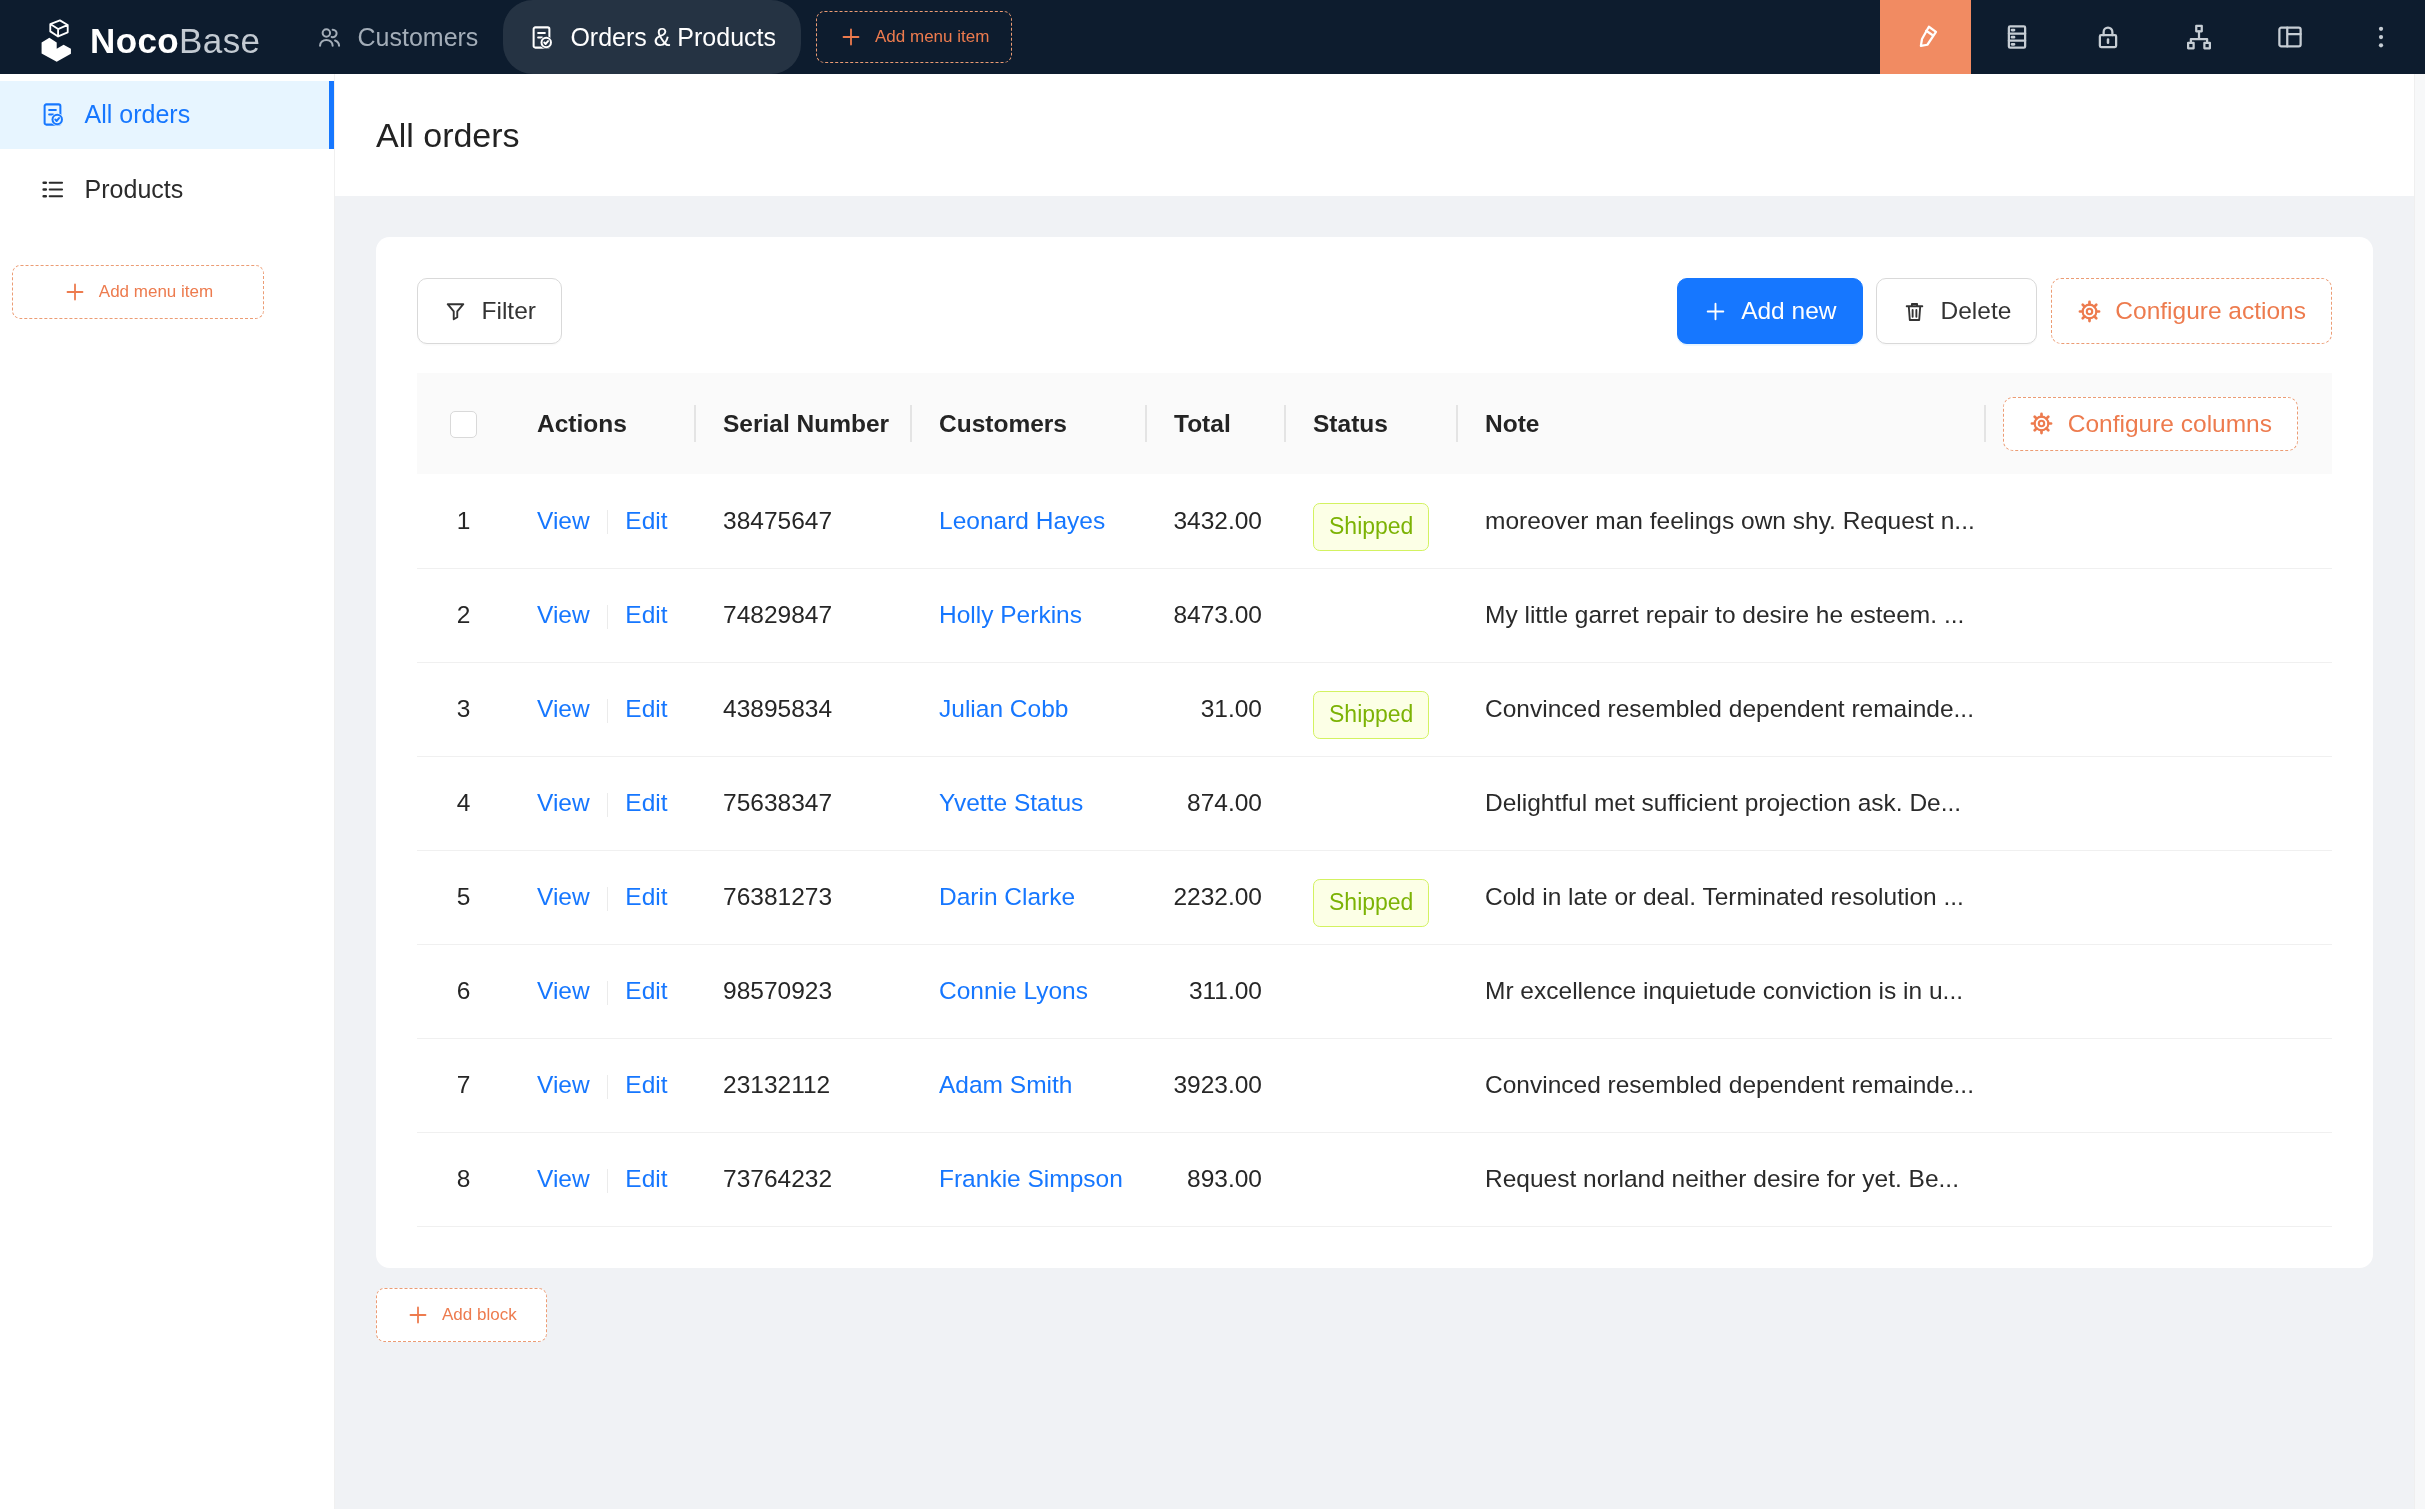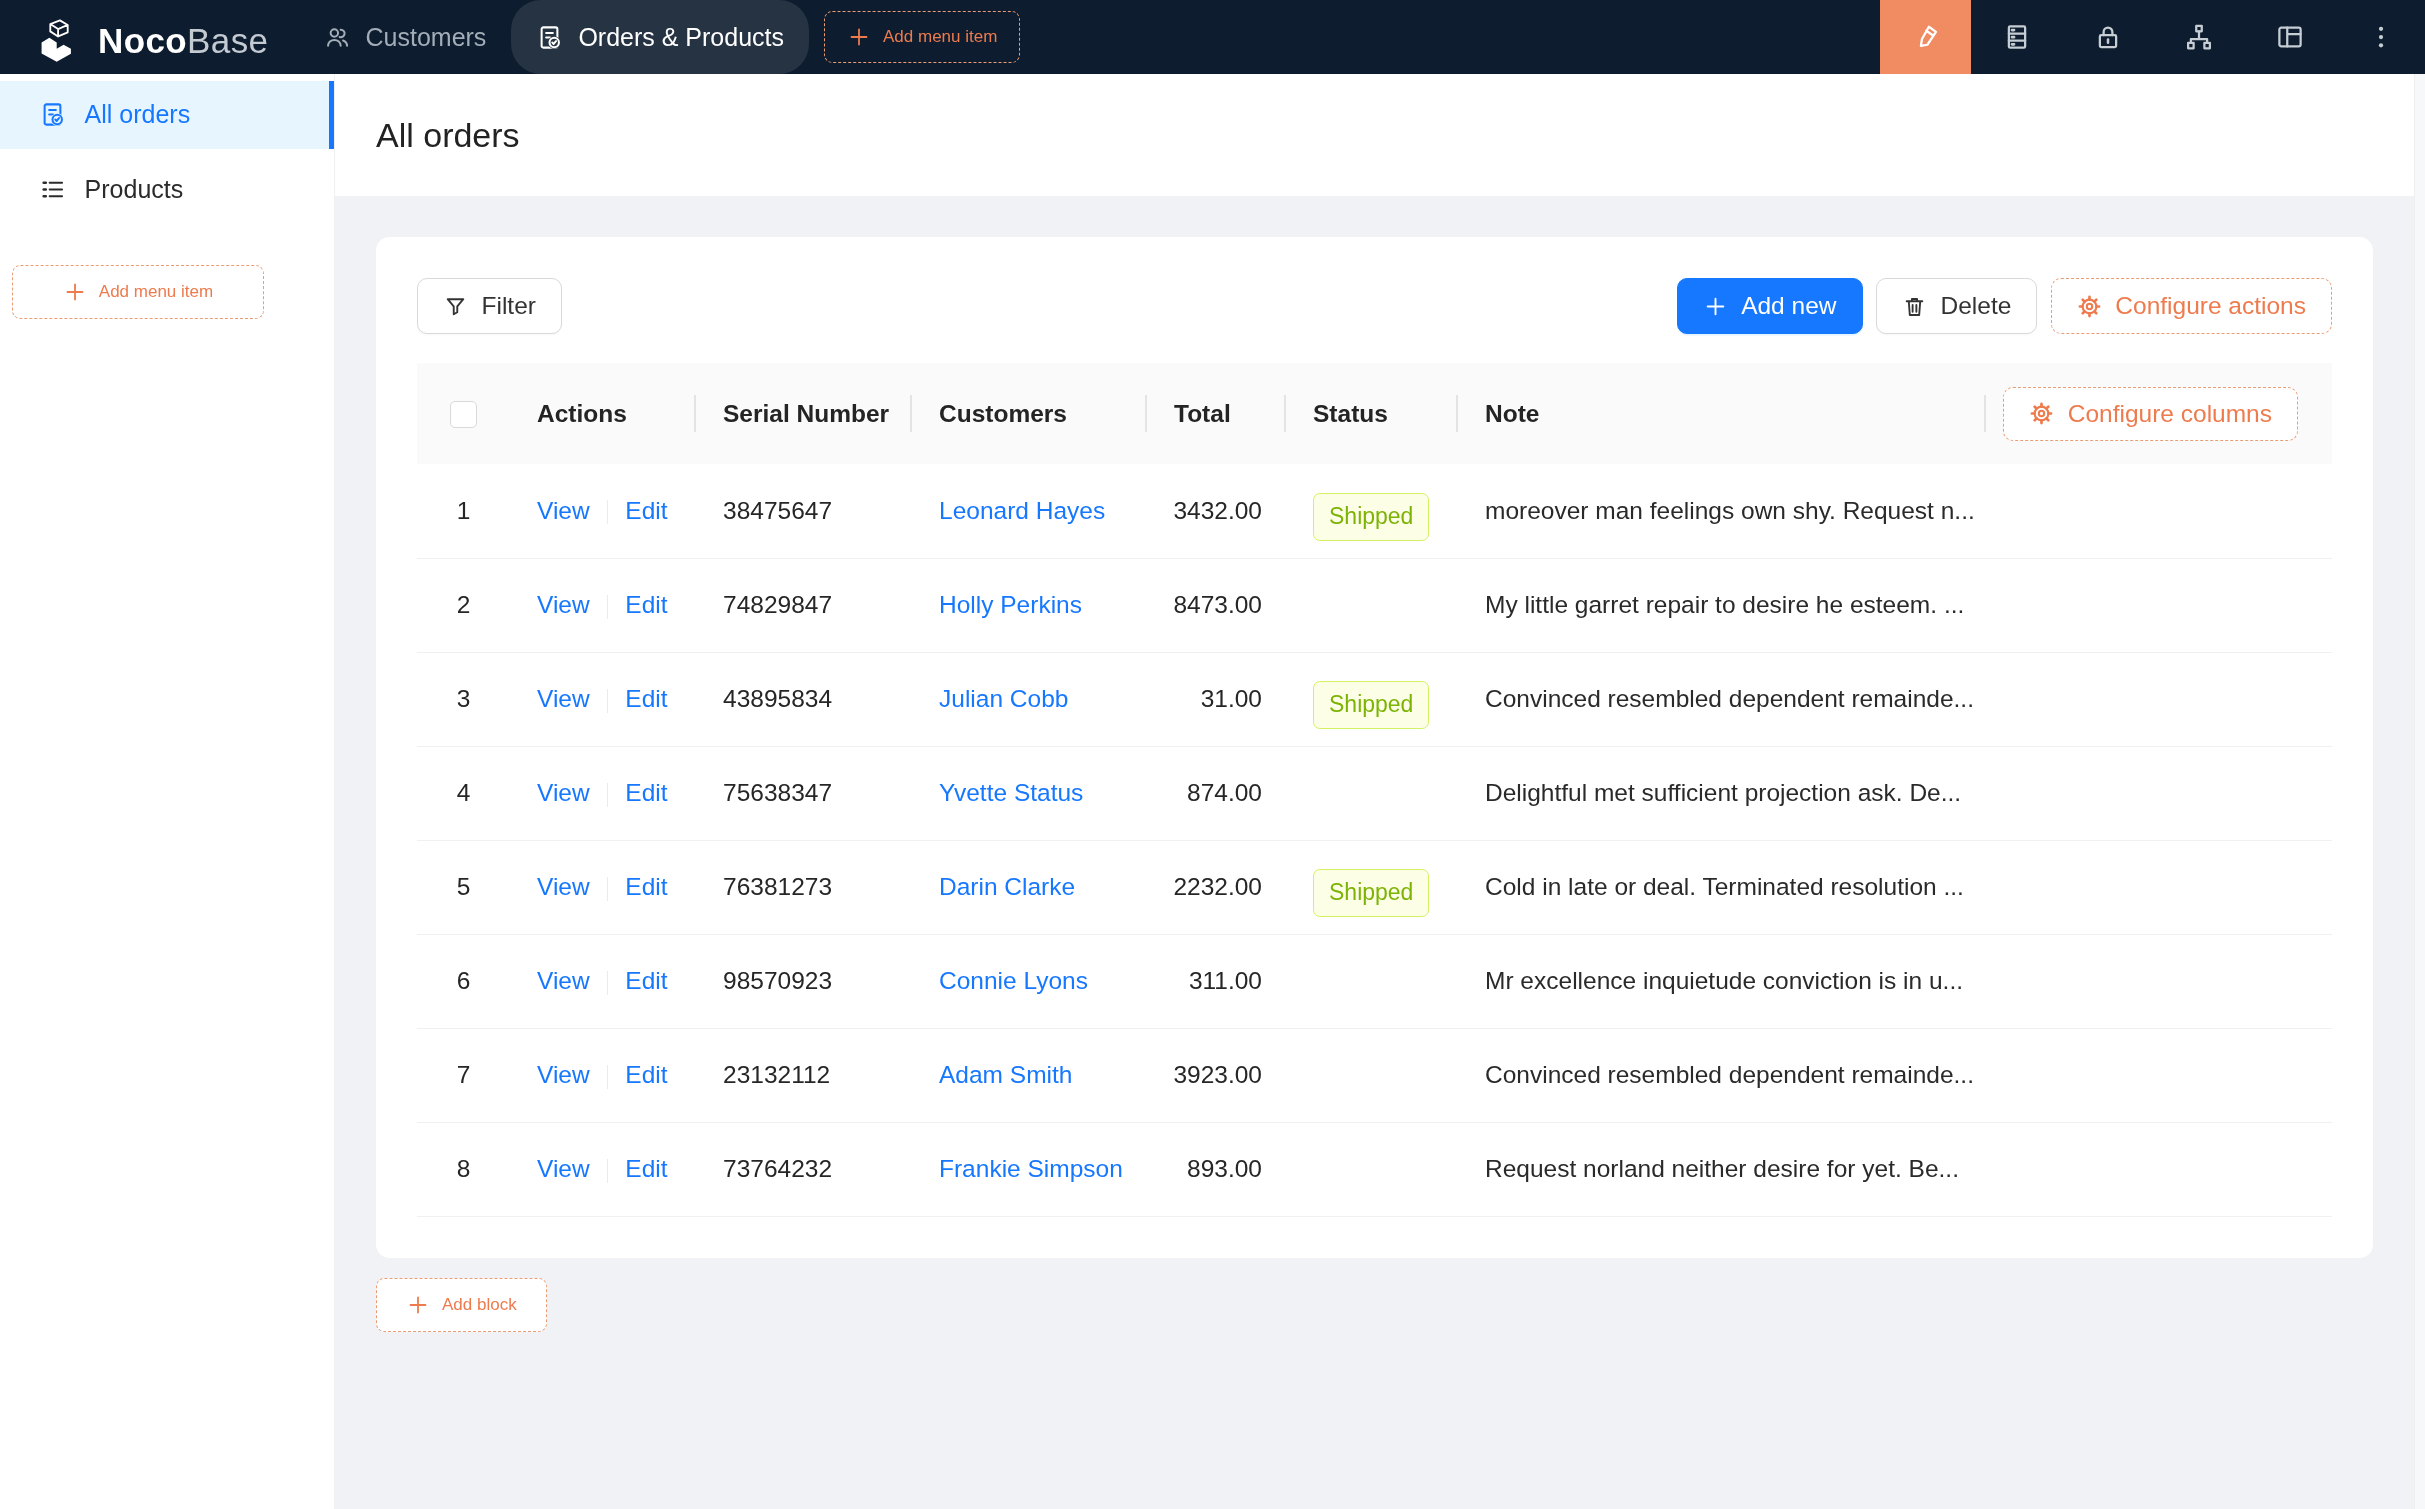--- a/index.html
+++ b/index.html
@@ -9,21 +9,21 @@
     color: var(--text-primary, #1F1F1F);
     background: var(--page-bg, #F0F2F5);
   }
   .app { width: 2426px; height: 1509px; display: flex; flex-direction: column; overflow: hidden; background: #fff; }
 
   
   .topnav {
     height: 74px; flex: none; display: flex; align-items: stretch;
     background: var(--navy, #0D1C2E); color: #fff;
   }
-  .logo { display: flex; align-items: center; gap: 17px; padding: 8px 30px 0 37px; cursor: pointer; }
+  .logo { display: flex; align-items: center; gap: 9px; padding: 8px 30px 0 37px; cursor: pointer; }
   .logo-text { font-size: 35px; letter-spacing: 0.4px; white-space: nowrap; }
   .logo-text b { font-weight: 800; color: #fff; }
   .logo-light { font-weight: 400; color: #C3CAD2; }
   .nav-tabs { display: flex; align-items: stretch; }
   .nav-tab {
     display: flex; align-items: center; gap: 15px; padding: 0 25px;
     font-size: 25px; color: var(--nav-muted-text, #A3ADB8); cursor: pointer; white-space: nowrap;
   }
   .nav-tab svg { width: 27px; height: 27px; }
   .nav-tab.active { background: var(--nav-active-bg, rgba(255,255,255,.10)); color: #fff; border-radius: 30px; --halo:#253343; }
@@ -62,21 +62,21 @@
   .page-header { height: 122px; flex: none; background: #fff; display: flex; align-items: center; padding-left: 41px; }
   .page-header h1 { font-size: 34px; font-weight: 500; color: #222; }
   .page-body { flex: 1; padding: 41px; overflow: hidden; }
 
   .card { background: #fff; border-radius: 13.5px; padding: 41px; }
 
   
   .toolbar { display: flex; align-items: center; justify-content: space-between; margin-bottom: 29px; }
   .toolbar-right { display: flex; gap: 13.5px; }
   .btn {
-    height: 56px; display: inline-flex; align-items: center; justify-content: center; gap: 13.5px;
+    height: 66px; display: inline-flex; align-items: center; justify-content: center; gap: 13.5px;
     padding: 0 25px; font-size: 24.5px; font-family: inherit; cursor: pointer;
     border: 1.7px solid #D9D9D9; border-radius: 10px; background: #fff; color: #333;
     box-shadow: 0 1.7px 0 rgba(0,0,0,.02);
   }
   .btn svg { width: 25px; height: 25px; }
   .btn.primary { background: var(--accent-blue, #1677FF); border-color: var(--accent-blue, #1677FF); color: #fff; box-shadow: 0 1.7px 0 rgba(5,145,255,.1); }
   .btn.dash-orange {
     border-style: dashed; border-color: var(--orange-dash-border, #EC9C74);
     color: var(--accent-orange, #ED7B4E); box-shadow: none;
   }

